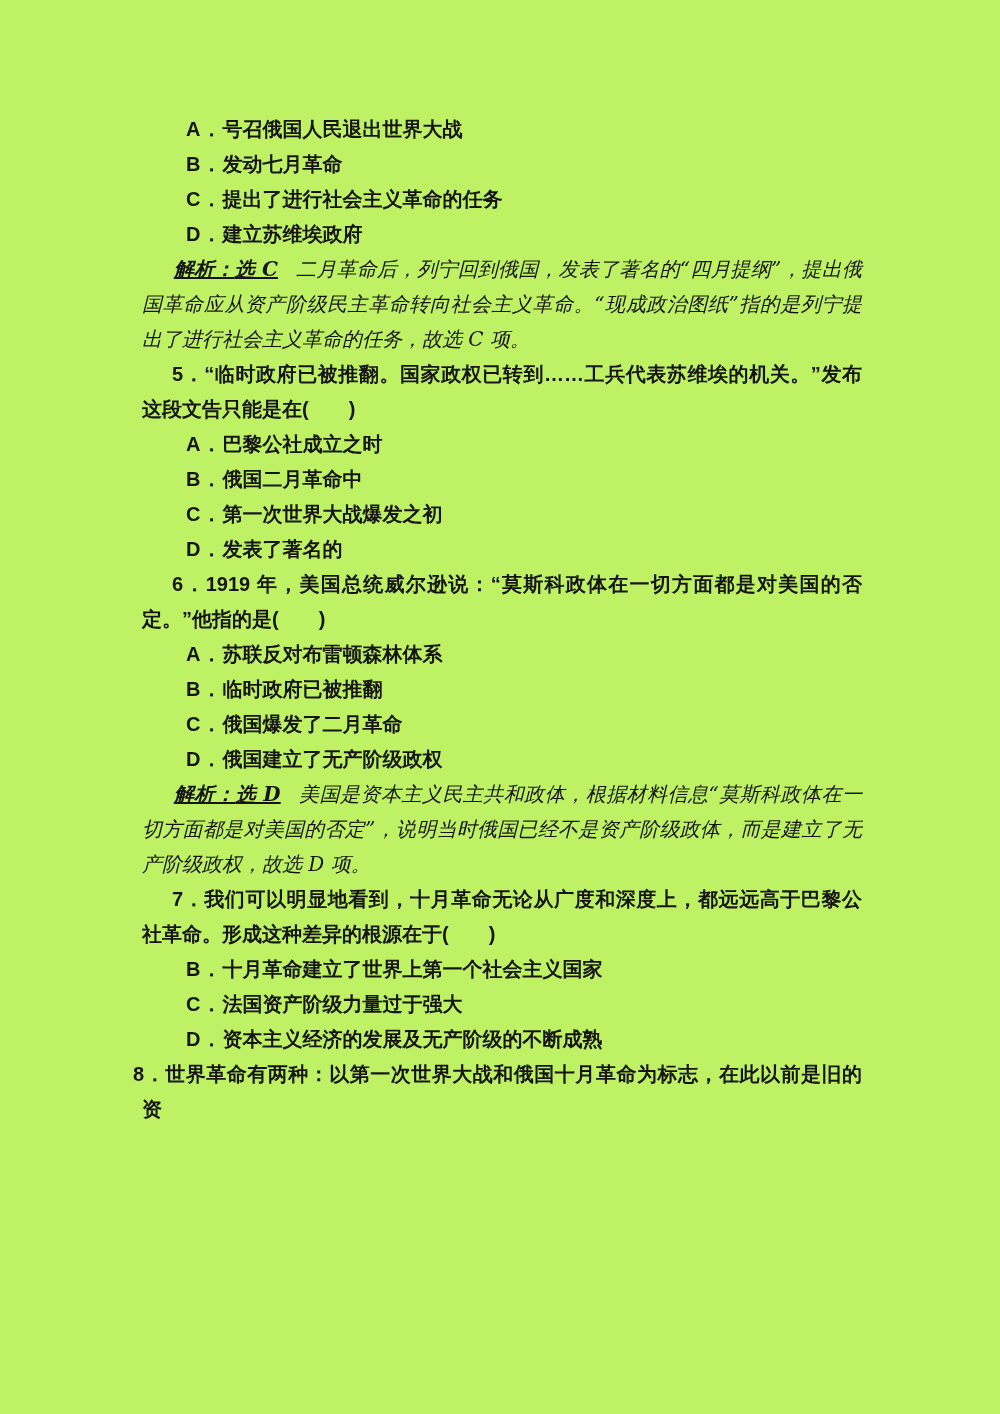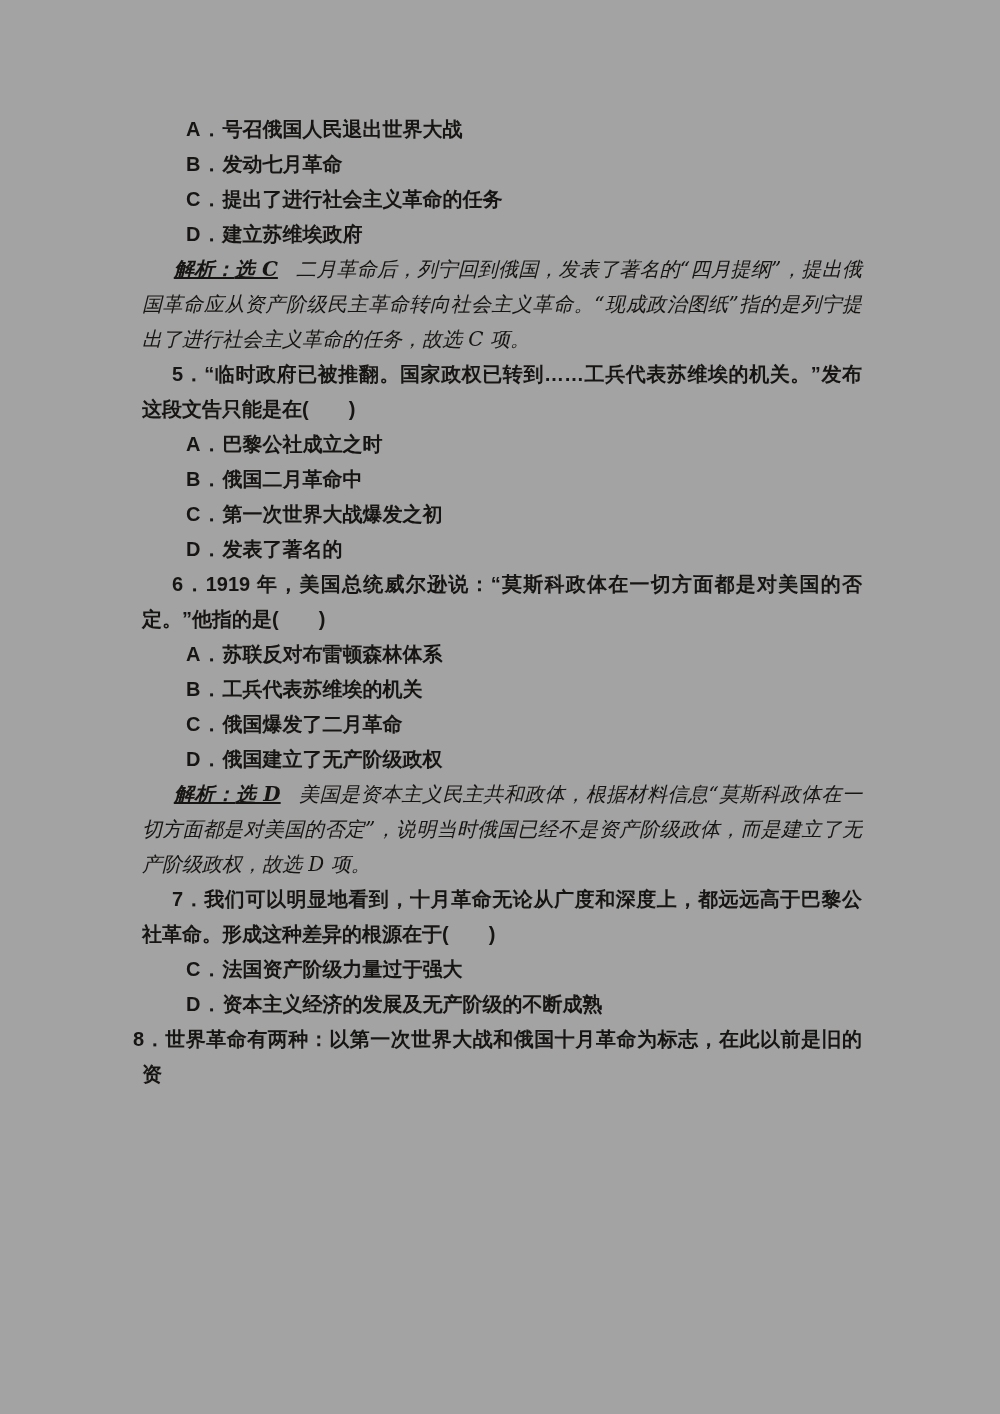--- a/index.html
+++ b/index.html
@@ -2,21 +2,21 @@
 <html><head>
 <meta charset="utf-8">
 <style>
   * { margin: 0; padding: 0; box-sizing: border-box; }
   html, body { background: #e8e8e8; }
   .page {
     position: relative;
     width: 1000px;
     height: 1414px;
     margin: 0 auto;
-    background: #a3a3a3;
+    background: #bef264;
     color: #171513;
     font-family: "Liberation Sans", sans-serif;
     overflow: hidden;
   }
   .content {
     position: absolute;
     top: 112px;
     left: 142px;
     width: 720px;
     font-size: 20px;
@@ -65,28 +65,29 @@
       <p class="stem"><span>5．</span><span>“临时政府已被推翻。国家政权已转到……工兵代表苏维埃的机关。”发布这段文告只能是在(　　)</span></p>
       <p class="option"><span class="opt-label">A．</span><span>巴黎公社成立之时</span></p>
       <p class="option"><span class="opt-label">B．</span><span>俄国二月革命中</span></p>
       <p class="option"><span class="opt-label">C．</span><span>第一次世界大战爆发之初</span></p>
       <p class="option"><span class="opt-label">D．</span><span>发表了著名的</span></p>
     </div>
 
     <div>
       <p class="stem"><span>6．</span><span>1919 年，美国总统威尔逊说：“莫斯科政体在一切方面都是对美国的否定。”他指的是(　　)</span></p>
       <p class="option"><span class="opt-label">A．</span><span>苏联反对布雷顿森林体系</span></p>
-      <p class="option"><span class="opt-label">B．</span><span>工兵代表苏维埃的机关</span></p>
+      <p class="option"><span class="opt-label">B．</span><span>临时政府已被推翻</span></p>
       <p class="option"><span class="opt-label">C．</span><span>俄国爆发了二月革命</span></p>
       <p class="option"><span class="opt-label">D．</span><span>俄国建立了无产阶级政权</span></p>
       <p class="analysis"><span class="ana-head">解析：</span><span class="ana-answer">选 D</span><span class="ana-text">美国是资本主义民主共和政体，根据材料信息“莫斯科政体在一切方面都是对美国的否定”，说明当时俄国已经不是资产阶级政体，而是建立了无产阶级政权，故选 D 项。</span></p>
     </div>
 
     <div>
       <p class="stem"><span>7．</span><span>我们可以明显地看到，十月革命无论从广度和深度上，都远远高于巴黎公社革命。形成这种差异的根源在于(　　)</span></p>
+      <p class="option"><span class="opt-label">B．</span><span>十月革命建立了世界上第一个社会主义国家</span></p>
       <p class="option"><span class="opt-label">C．</span><span>法国资产阶级力量过于强大</span></p>
       <p class="option"><span class="opt-label">D．</span><span>资本主义经济的发展及无产阶级的不断成熟</span></p>
     </div>
 
     <div>
       <p class="stem-flush"><span>8．</span><span>世界革命有两种：以第一次世界大战和俄国十月革命为标志，在此以前是旧的资</span></p>
     </div>
 
   </div>
 </div>

